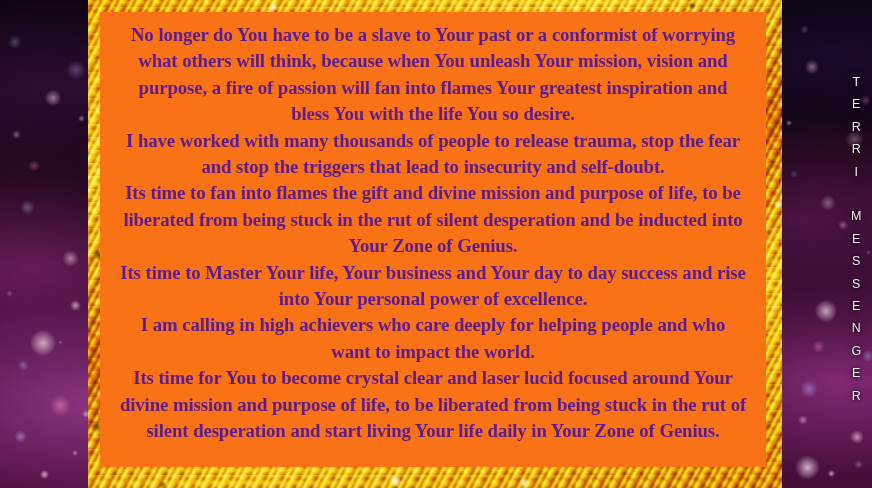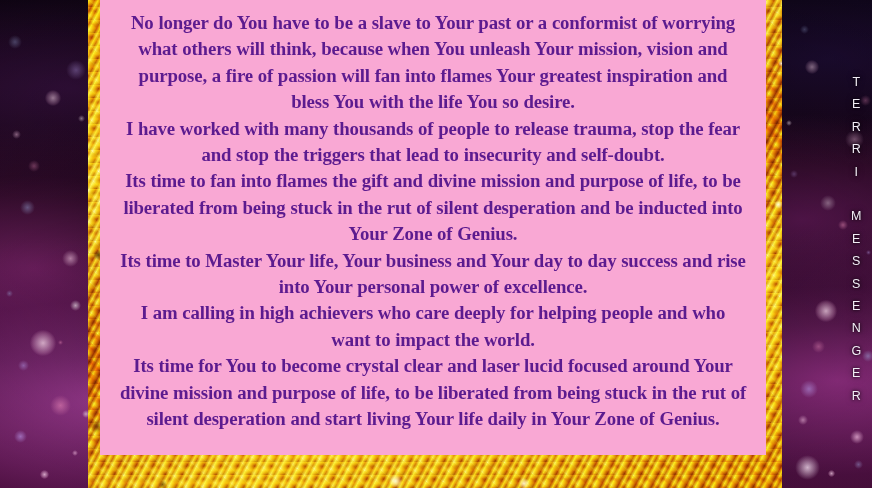--- a/index.html
+++ b/index.html
@@ -127,24 +127,24 @@
   .gold-sparkle.g2 {
     background-size: 10px 9px, 12px 11px, 8px 8px, 15px 14px, 9px 9px;
     background-position:
       180px 3px, 430px 478px, 600px 2px, 300px 474px, 70px 480px;
   }
 
   
   .panel {
     position: absolute;
     left: 100px;
-    top: 0;
+    top: 12px;
     width: 666px;
     height: 455px;
-    background: #f9a8d4;
+    background: #f97316;
     box-sizing: border-box;
     padding: 10px 6px 8px 6px;
     overflow: hidden;
   }
 
   .quote-block {
     margin: 0;
     text-align: center;
     color: #5c1b8f;
     font-family: "Liberation Serif", "DejaVu Serif", serif;

